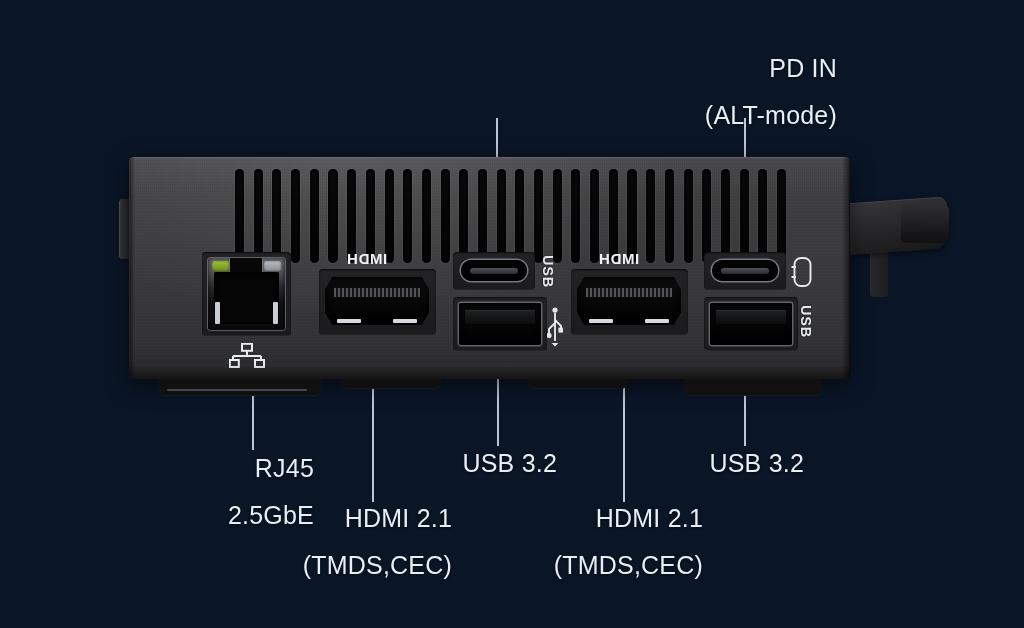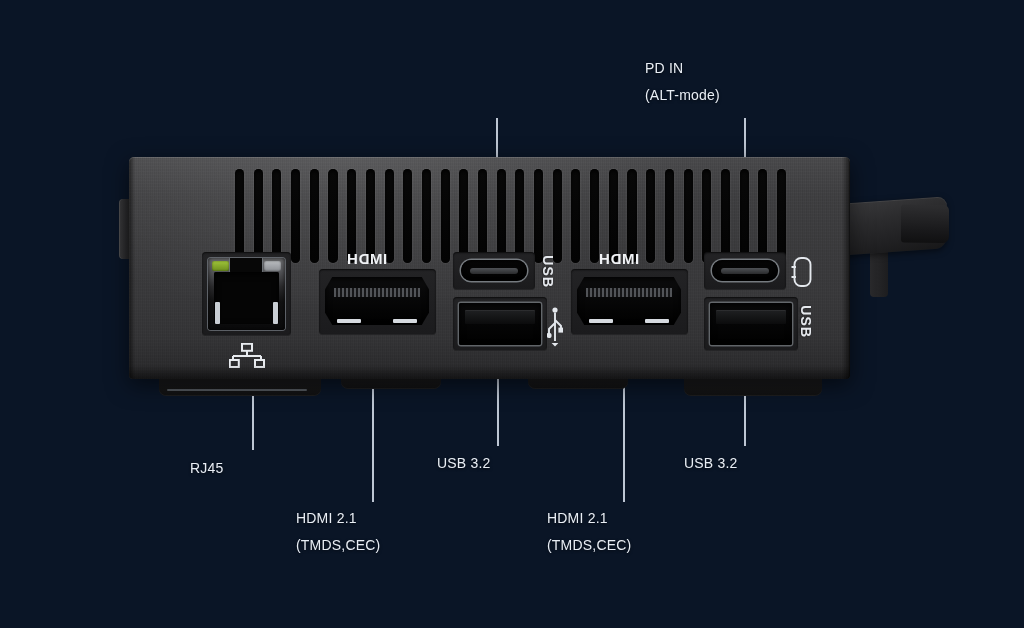--- a/index.html
+++ b/index.html
@@ -14,29 +14,29 @@
     width:1024px; height:628px;
     background:
       radial-gradient(ellipse 70% 62% at 46% 46%, #1b3career 0%, transparent 70%),
       radial-gradient(ellipse 62% 58% at 44% 48%, #163055 0%, #12274a 38%, #0d1c37 66%, #08162c 85%, #050e1e 100%);
     overflow:hidden;
   }
   
   .label{
     position:absolute;
     color:#e9eef5;
-    font-size:14px;
+    font-size:25px;
     line-height:27px;
     letter-spacing:.2px;
-    text-align:left;
+    text-align:right;
     white-space:nowrap;
     text-shadow:0 1px 3px rgba(0,0,0,.55);
     pointer-events:none;
   }
-  .label .l2{ display:block; }
+  .label .l2{ display:block;margin-top:20px; }
   
   .leader{
     position:absolute;
     width:1.6px;
     background:#cdd6e2;
     opacity:.92;
   }
 
   
   #device{
@@ -450,20 +450,21 @@
 
       <div class="edge-left"></div>
       <div class="edge-right"></div>
       <div class="edge-bottom"></div>
     </div>
   </div>
 
   <div class="leader" style="left:252px; top:370px; height:80px;"></div>
   <div class="label" style="left:190px; top:455px; width:124px;">
     <span>RJ45</span>
+    <span class="l2">2.5GbE</span>
   </div>
 
   <div class="leader" style="left:372px; top:366px; height:136px;"></div>
   <div class="label" style="left:296px; top:505px; width:156px;">
     <span>HDMI 2.1</span>
     <span class="l2">(TMDS,CEC)</span>
   </div>
 
   <div class="leader" style="left:497px; top:366px; height:80px;"></div>
   <div class="label" style="left:437px; top:450px; width:120px;">

